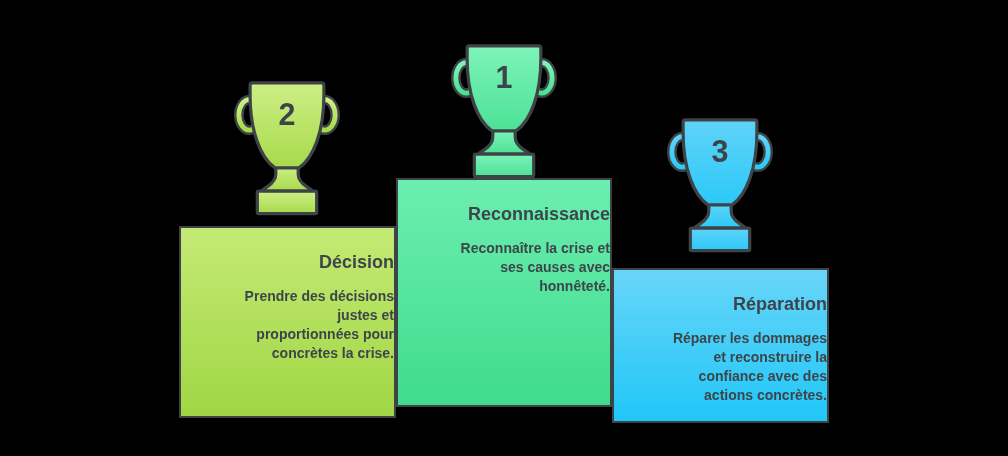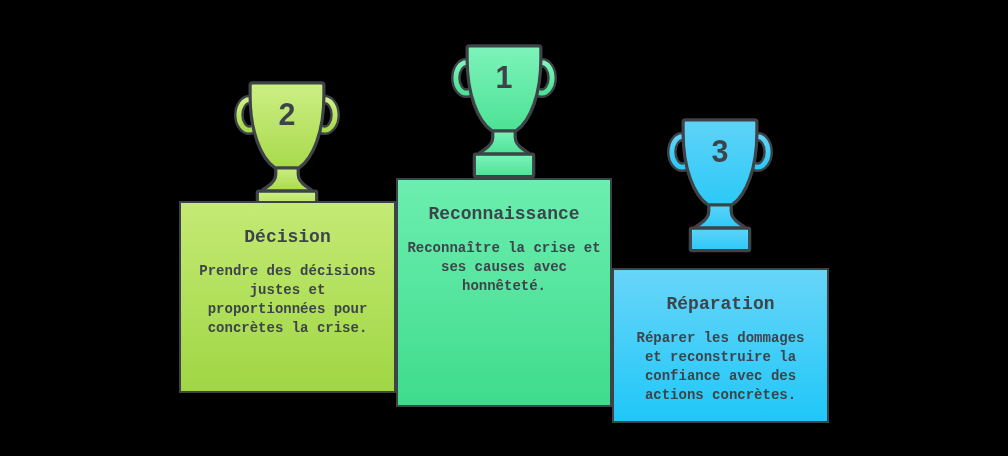--- a/index.html
+++ b/index.html
@@ -14,43 +14,42 @@
   .trophy { position: absolute; overflow: visible; }
   .trophy text {
     font-family: "Liberation Sans", sans-serif;
     font-weight: 700;
   }
   .block {
     position: absolute;
     box-sizing: border-box;
     border: 2.5px solid #3e4347;
     background: linear-gradient(180deg, var(--bt, #ccc), var(--bb, #999));
-    text-align: center;
+    text-align: right;
     padding-top: 22px;
-    font-family: Liberation Mono, monospace;
   }
   .title {
     font-size: 18px;
     line-height: 24px;
     font-weight: 700;
     color: #3d454b;
   }
   .desc {
     margin-top: 13px;
     font-size: 14px;
     line-height: 19px;
     font-weight: 700;
     color: #3d454b;
     white-space: pre-line;
   }
   
   .t0 { left: 233px; top: 78px; }
   .t1 { left: 450px; top: 41px; }
   .t2 { left: 666px; top: 115px; }
-  .b0 { left: 179px; top: 201px; width: 217px; height: 192px; }
+  .b0 { left: 179px; top: 226px; width: 217px; height: 192px; }
   .b1 { left: 396px; top: 178px; width: 216px; height: 229px; }
   .b2 { left: 612px; top: 268px; width: 217px; height: 155px; }
 </style>
 </head>
 <body>
 
 <div class="stage">
 
   <svg class="trophy t0" width="108" height="138" viewBox="0 0 134 172" xmlns="http://www.w3.org/2000/svg" style="--bt: #c4ea74; --bb: #a0d644;">
     <defs>

